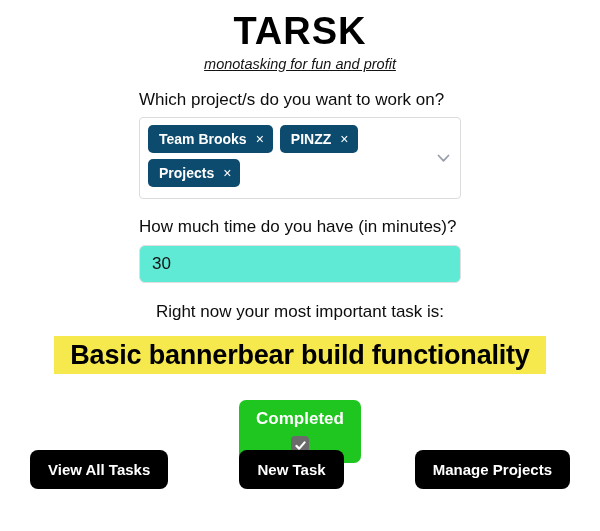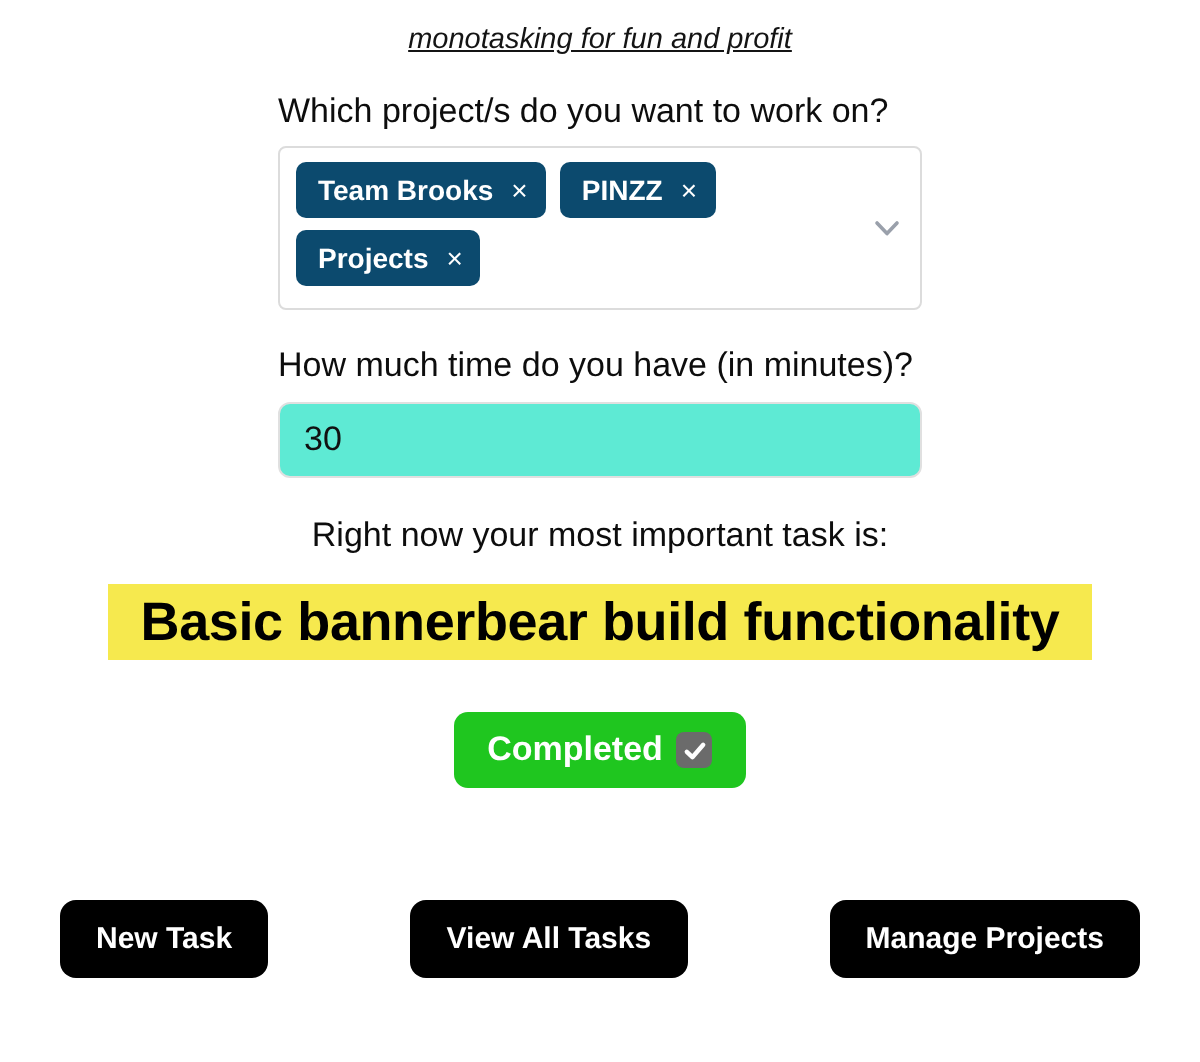--- a/index.html
+++ b/index.html
@@ -161,20 +161,21 @@
     gap: 7px;
     background: #1fc61f;
     color: #ffffff;
     border: none;
     border-radius: 7px;
     font-family: "Liberation Sans", sans-serif;
     font-size: 17px;
     font-weight: bold;
     padding: 9px 17px;
     cursor: pointer;
+    flex-direction: column;
   }
   .check-emoji {
     display: inline-flex;
     align-items: center;
     justify-content: center;
     width: 18px;
     height: 18px;
     border-radius: 4px;
     background: #6b6b6b;
   }
@@ -204,20 +205,21 @@
     padding: 11px 18px;
     cursor: pointer;
     white-space: nowrap;
   }
 </style>
 </head>
 <body>
 
 <div class="app">
 
+  <h1 class="brand-title">TARSK</h1>
   <div class="brand-tagline">monotasking for fun and profit</div>
 
   <div class="field-block">
     <div class="field-label">Which project/s do you want to work on?</div>
 
     <div class="multiselect">
 
       <span class="tag">
         <span>Team Brooks</span>
         <span class="tag-remove">×</span>
@@ -260,16 +262,16 @@
         <svg width="13" height="13" viewBox="0 0 13 13" fill="none" aria-hidden="true">
           <path d="M2.4 6.9 L5.2 9.6 L10.6 3.4" stroke="#ffffff" stroke-width="2.2" stroke-linecap="round" stroke-linejoin="round"></path>
         </svg>
       </span>
     </button>
   </div>
 
 </div>
 
 <div class="bottom-bar">
+  <button class="nav-button">View All Tasks</button>
   <button class="nav-button">New Task</button>
-  <button class="nav-button">View All Tasks</button>
   <button class="nav-button">Manage Projects</button>
 </div>
 
 </body></html>

